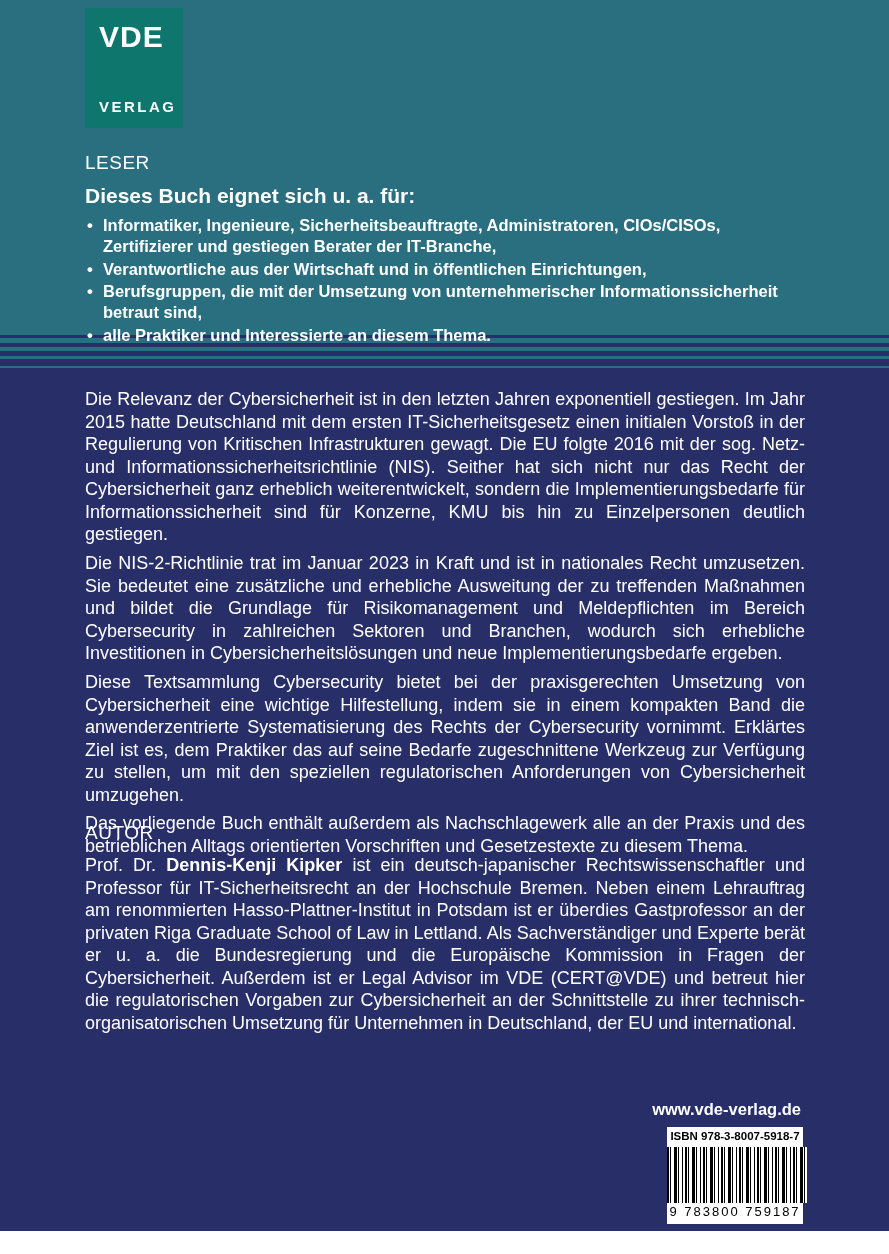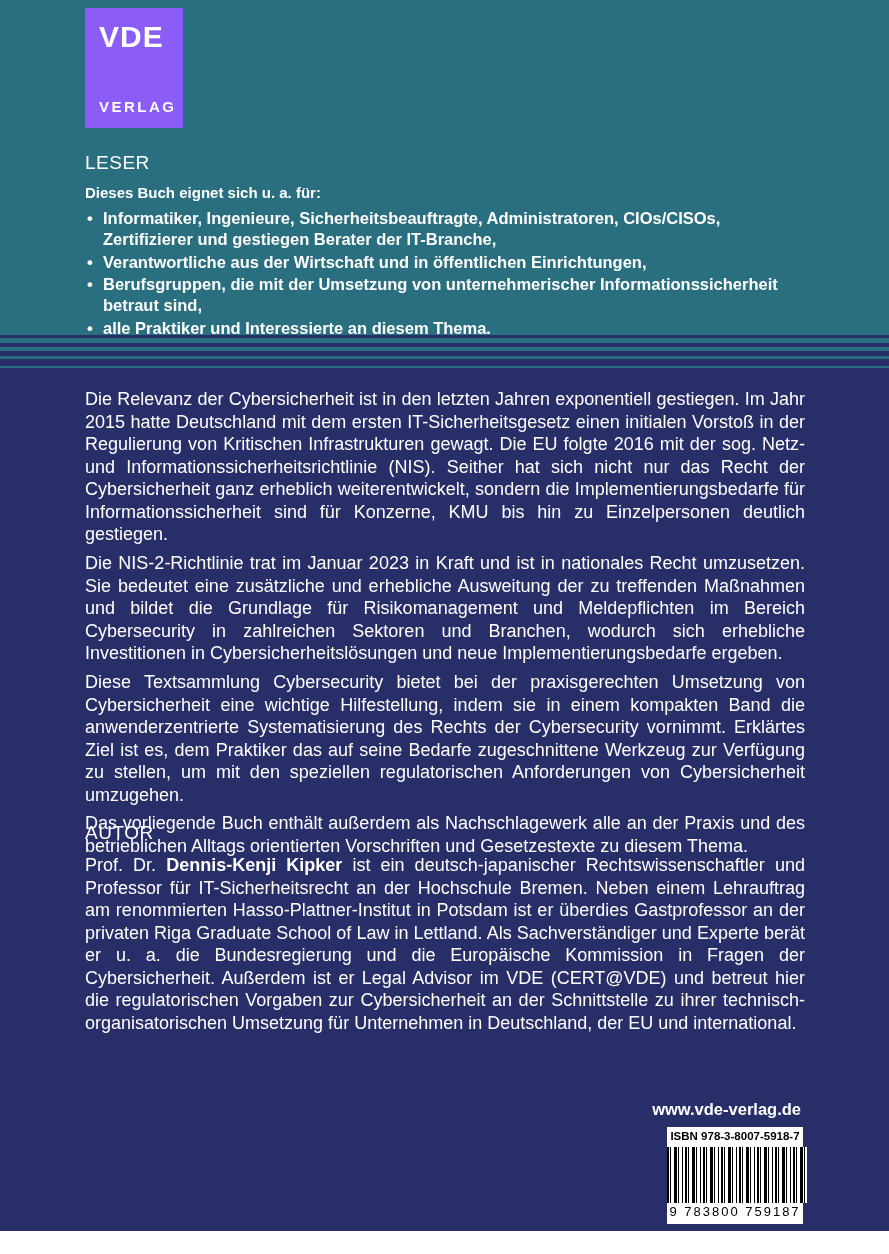--- a/index.html
+++ b/index.html
@@ -55,21 +55,21 @@
     height: 23px;
     background: #ffffff;
   }
 
   
   .vde-logo {
     position: absolute;
     top: 8px; left: 85px;
     width: 98px;
     height: 120px;
-    background: #8b5cf6;
+    background: #0f766e;
     color: #ffffff;
     box-sizing: border-box;
     padding: 14px 0 0 14px;
   }
   .vde-logo .vde-word {
     font-size: 30px;
     font-weight: bold;
     letter-spacing: 1px;
     line-height: 1;
   }
@@ -92,21 +92,21 @@
   }
   .leser-block { top: 152px; }
 
   .section-heading {
     font-size: 19px;
     font-weight: normal;
     letter-spacing: 0.5px;
     margin: 0 0 10px 0;
   }
   .leser-intro {
-    font-size: 15px;
+    font-size: 21px;
     font-weight: bold;
     margin: 0 0 7px 0;
   }
   ul.bullet-list {
     margin: 0;
     padding: 0 0 0 18px;
     list-style: none;
   }
   ul.bullet-list li {
     position: relative;

